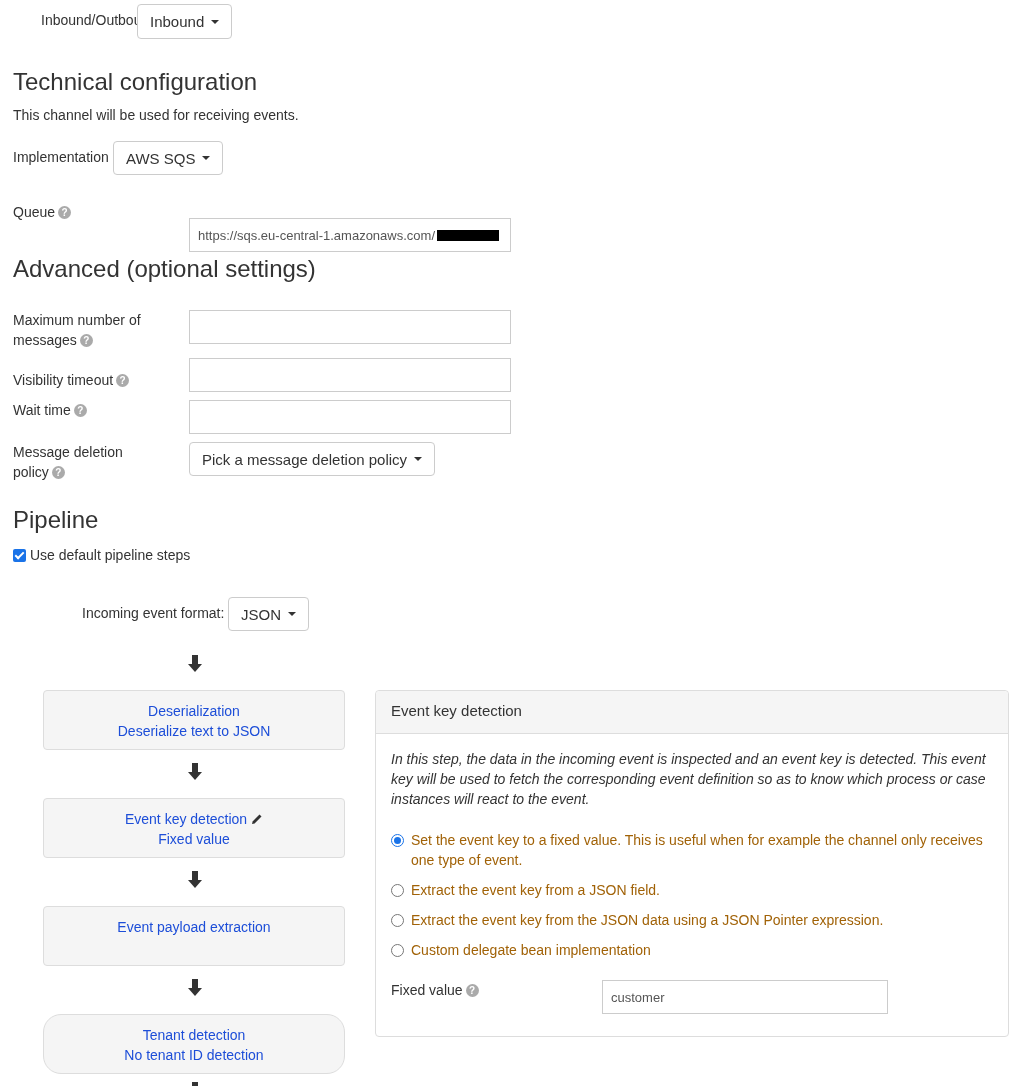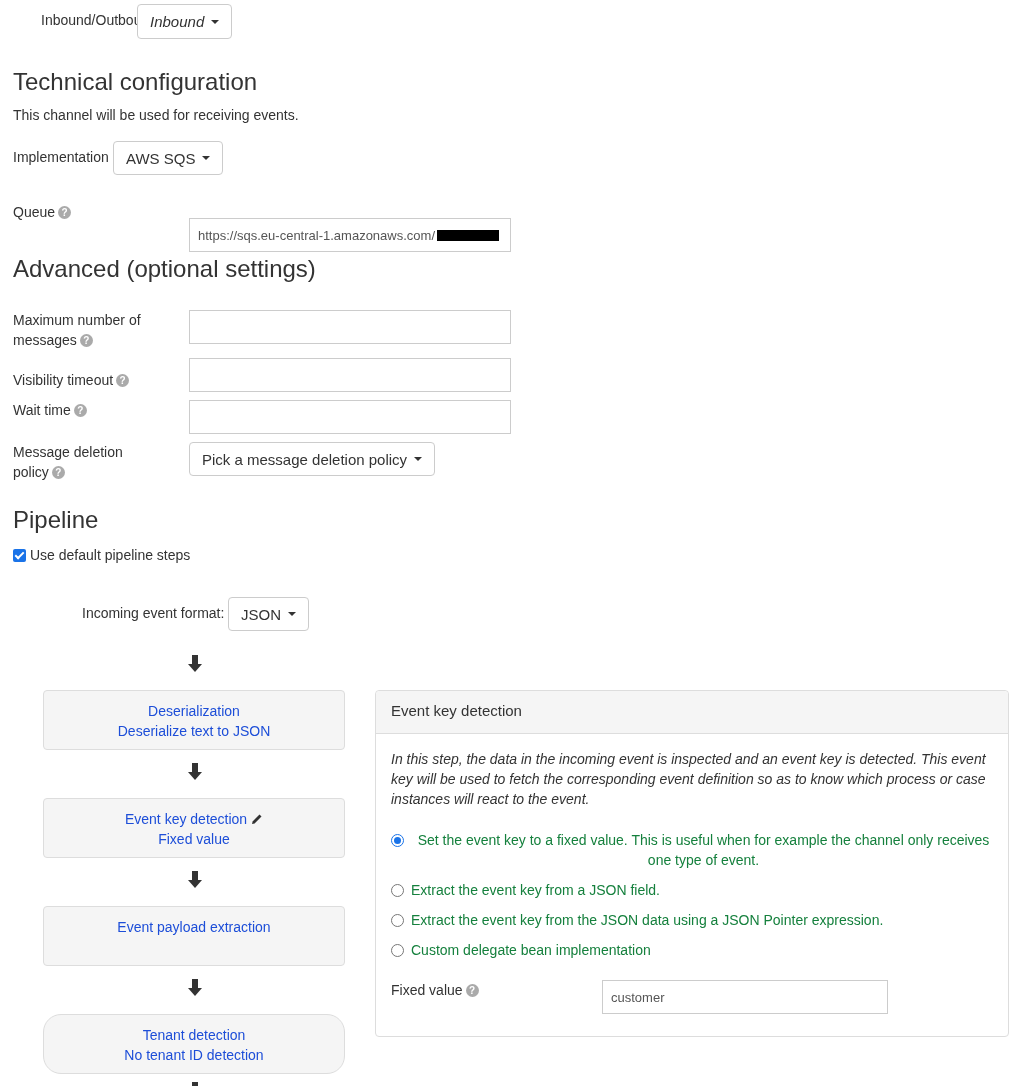--- a/index.html
+++ b/index.html
@@ -49,33 +49,33 @@
   .pencil { display: inline-block; width: 12px; height: 12px; vertical-align: -1px; }
   .panel {
     position: absolute; left: 375px; top: 690px; width: 634px; height: 347px;
     border: 1px solid #ddd; border-radius: 4px; background: #fff;
   }
   .panel-head {
     height: 43px; background: #f5f5f5; border-bottom: 1px solid #ddd;
     padding: 11px 15px; font-size: 15px; color: #333; border-radius: 4px 4px 0 0;
   }
   .panel-desc { position: absolute; left: 15px; top: 58px; width: 605px; font-style: italic; font-size: 14px; line-height: 20px; color: #333; }
-  .radio-row { position: absolute; left: 15px; width: 605px; display: flex; font-size: 14px; line-height: 20px; color: #15803d; text-align: center; }
+  .radio-row { position: absolute; left: 15px; width: 605px; display: flex; font-size: 14px; line-height: 20px; color: #a16207; }
   .radio {
     flex: 0 0 13px; width: 13px; height: 13px; border: 1px solid #777; border-radius: 50%;
     margin-top: 4px; margin-right: 7px; position: relative; background: #fff;
   }
   .radio.checked { border-color: #1a73e8; }
   .radio.checked::after { content: ""; position: absolute; left: 2px; top: 2px; width: 7px; height: 7px; border-radius: 50%; background: #1a73e8; }
 </style>
 </head>
 <body>
 
 <span class="abs lbl" style="left:13px; top:10px;margin-left:28px;">Inbound/Outbound:</span>
-<div class="btn-dd" style="left:137px; top:4px; height:35px;font-style:italic;">
+<div class="btn-dd" style="left:137px; top:4px; height:35px;">
   <span>Inbound</span>
     <span class="caret"></span>
 </div>
 
 <h2 class="abs" style="left:13px; top:68px;">Technical configuration</h2>
 <span class="abs lbl" style="left:13px; top:105px;">This channel will be used for receiving events.</span>
 
 <span class="abs lbl" style="left:13px; top:147px;">Implementation</span>
 <div class="btn-dd" style="left:113px; top:141px;">
   <span>AWS SQS</span>

